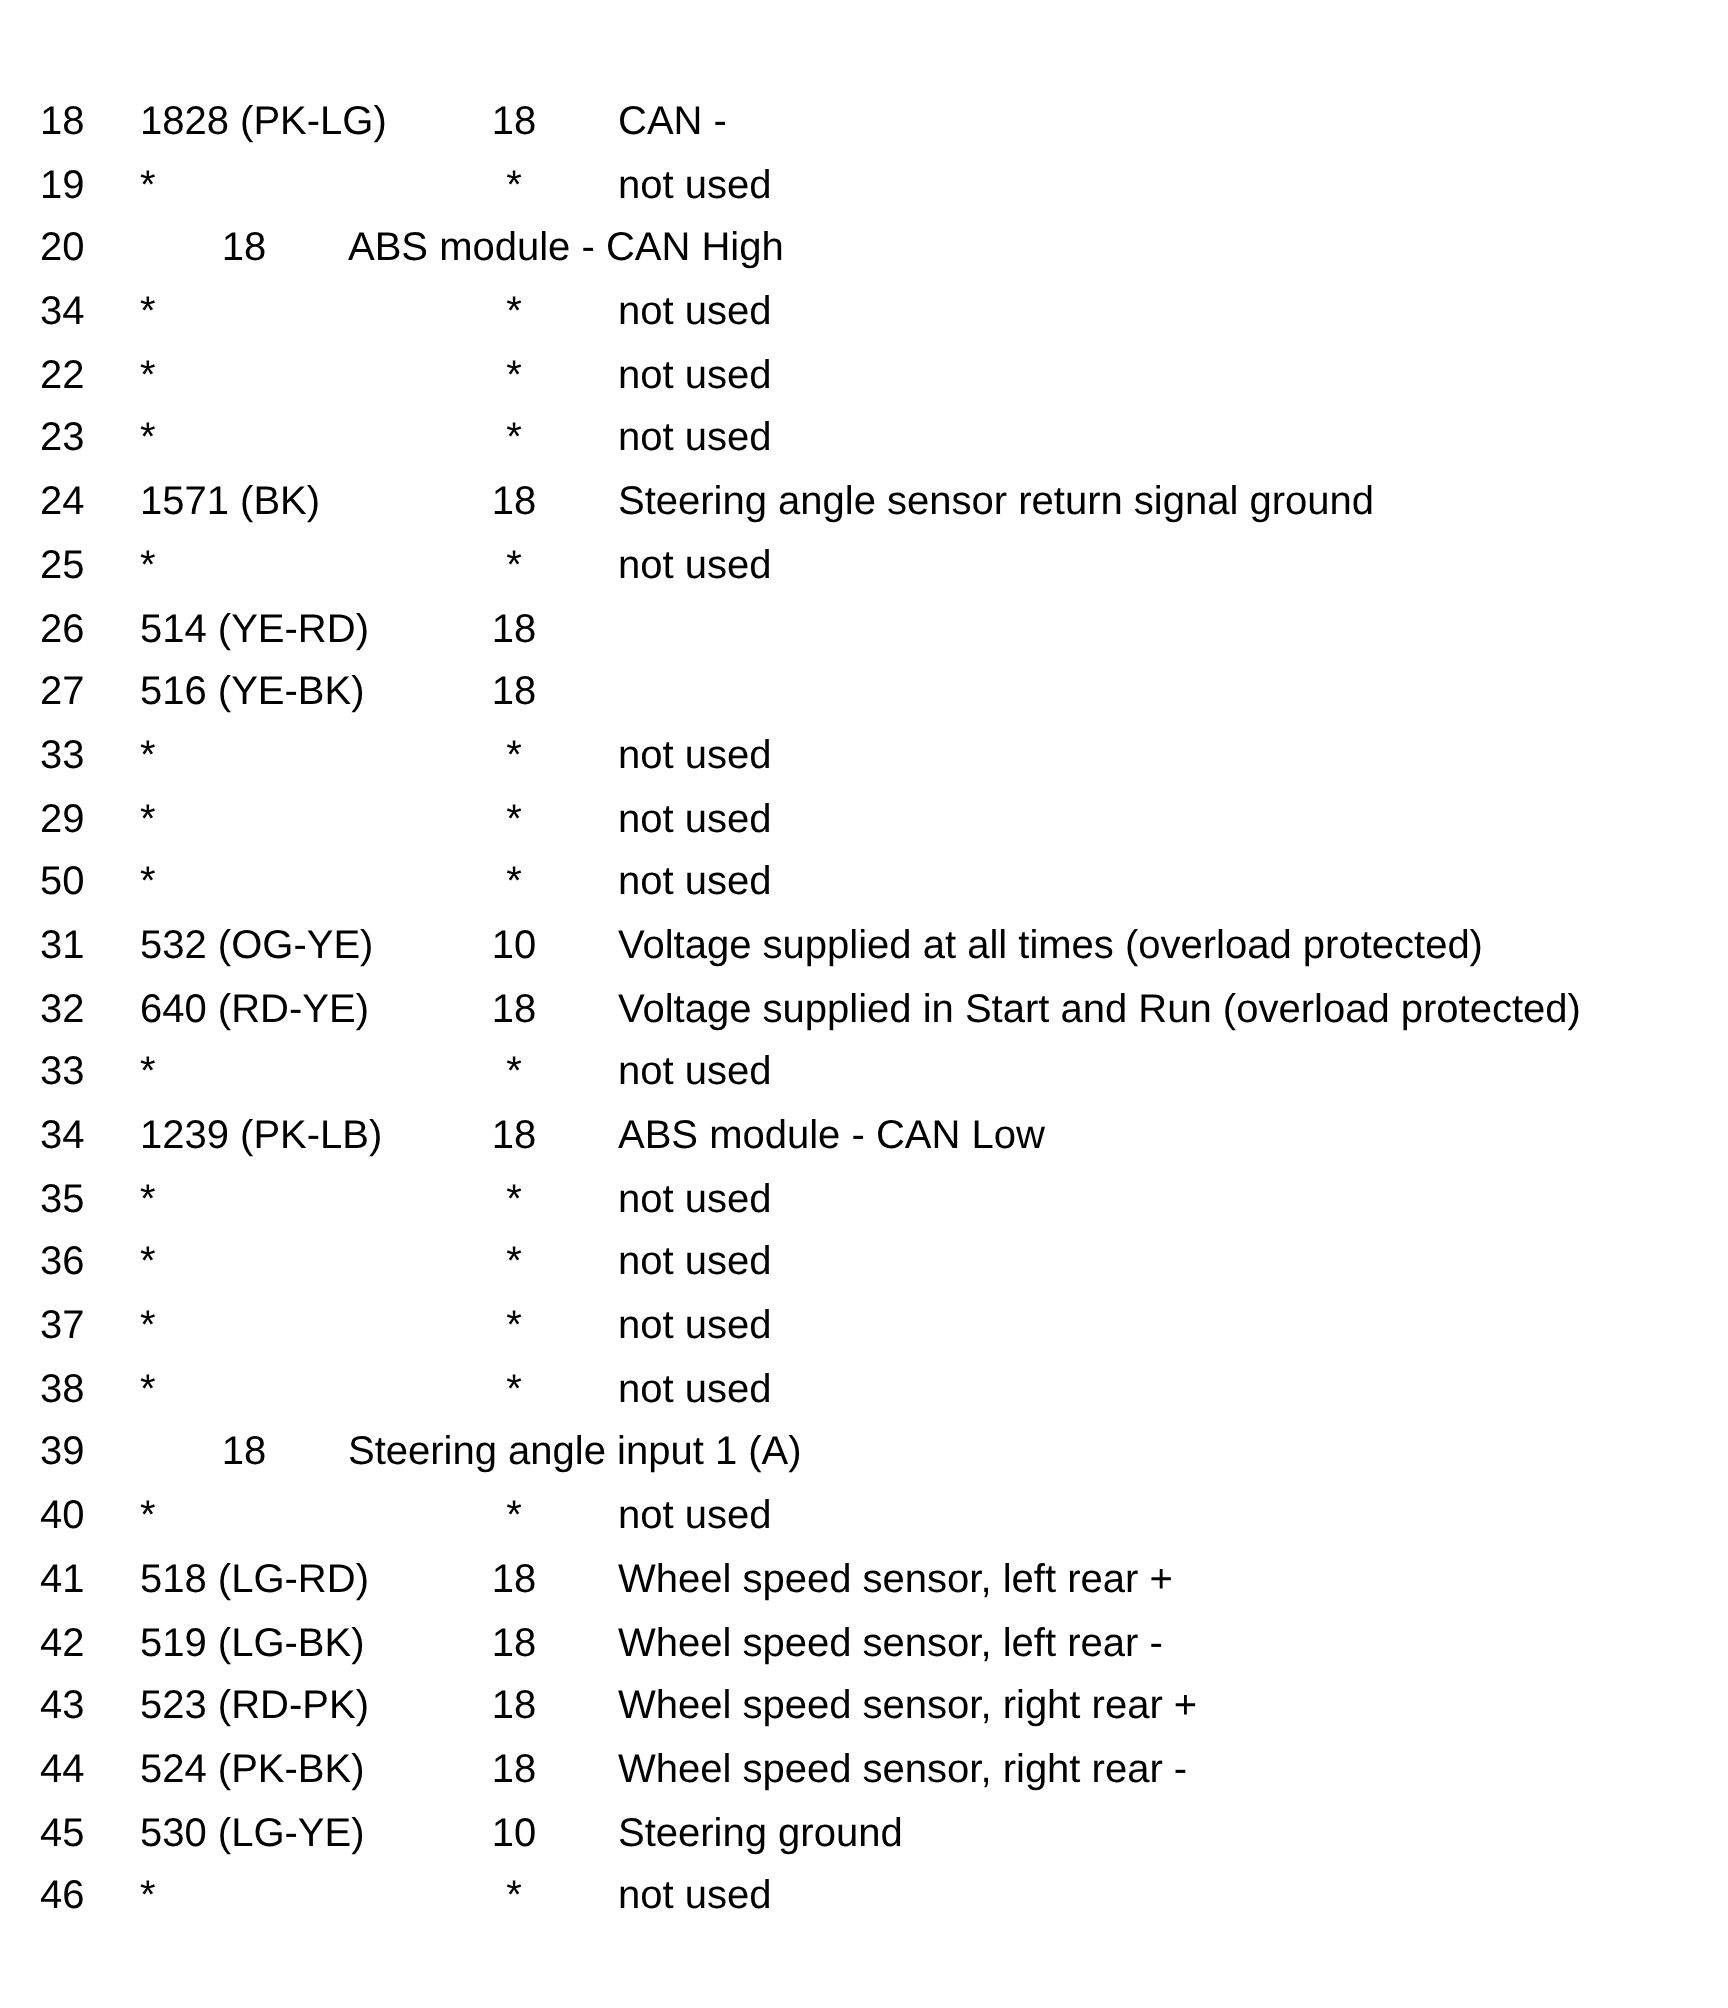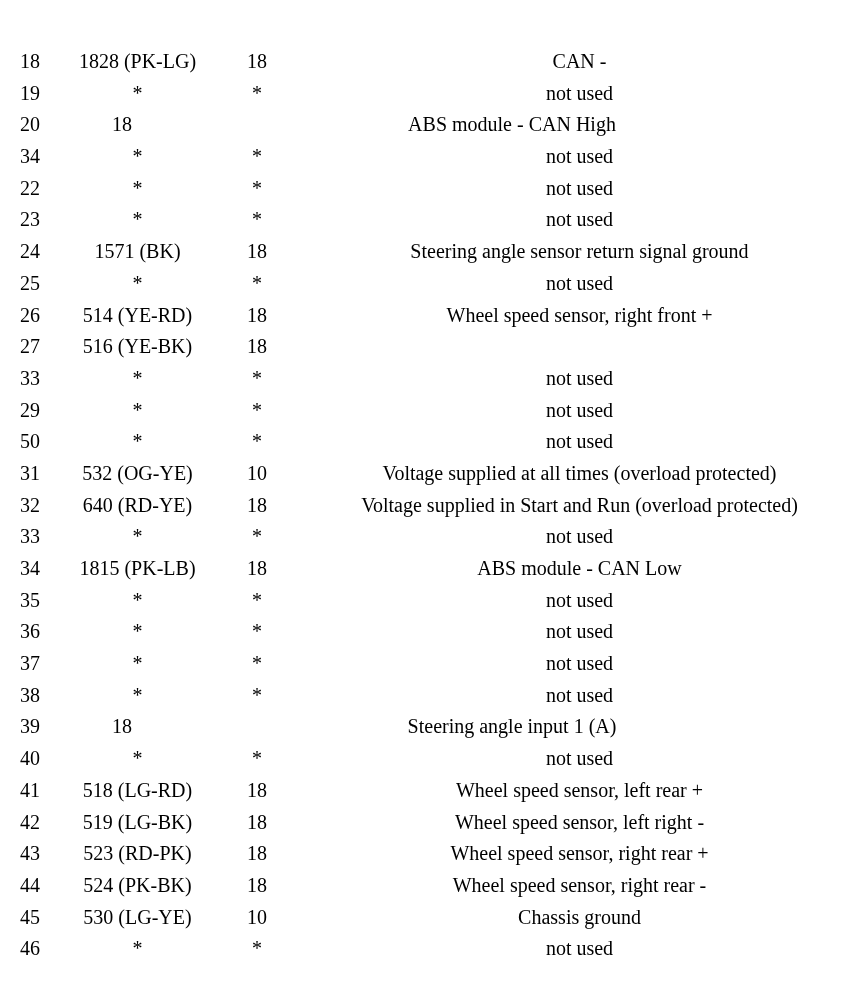--- a/index.html
+++ b/index.html
@@ -21,27 +21,26 @@
     position: absolute;
     left: 20px;
     top: 46px;
     width: 830px;
   }
   .row {
     display: flex;
     height: 31.7px;
     line-height: 31.7px;
     white-space: nowrap;
-    font-family: Liberation Serif, serif;
   }
   .cell { flex: 0 0 auto; }
   .cell.pin { width: 50px; text-align: left; }
-  .cell.circuit { width: 135px; text-align: center; }
+  .cell.circuit { width: 135px; }
   .cell.gauge { width: 104px; text-align: center; }
-  .cell.desc { flex: 1 1 auto; text-align: center; }
+  .cell.desc { flex: 1 1 auto; text-align: left; }
 </style>
 </head>
 <body>
 
 <div class="page">
   <div class="pin-table" id="pin-table">
   <div class="row">
     <div class="cell pin">18</div>
     <div class="cell circuit">1828 (PK-LG)</div>
     <div class="cell gauge">18</div>
@@ -93,21 +92,20 @@
     <div class="cell pin">25</div>
     <div class="cell circuit">*</div>
     <div class="cell gauge">*</div>
     <div class="cell desc">not used</div>
   </div>
 
   <div class="row">
     <div class="cell pin">26</div>
     <div class="cell circuit">514 (YE-RD)</div>
     <div class="cell gauge">18</div>
-    <div class="cell desc">Wheel speed sensor, right front +</div>
   </div>
 
   <div class="row">
     <div class="cell pin">27</div>
     <div class="cell circuit">516 (YE-BK)</div>
     <div class="cell gauge">18</div>
   </div>
 
   <div class="row">
     <div class="cell pin">33</div>
@@ -146,21 +144,21 @@
 
   <div class="row">
     <div class="cell pin">33</div>
     <div class="cell circuit">*</div>
     <div class="cell gauge">*</div>
     <div class="cell desc">not used</div>
   </div>
 
   <div class="row">
     <div class="cell pin">34</div>
-    <div class="cell circuit">1815 (PK-LB)</div>
+    <div class="cell circuit">1239 (PK-LB)</div>
     <div class="cell gauge">18</div>
     <div class="cell desc">ABS module - CAN Low</div>
   </div>
 
   <div class="row">
     <div class="cell pin">35</div>
     <div class="cell circuit">*</div>
     <div class="cell gauge">*</div>
     <div class="cell desc">not used</div>
   </div>
@@ -203,42 +201,42 @@
     <div class="cell pin">41</div>
     <div class="cell circuit">518 (LG-RD)</div>
     <div class="cell gauge">18</div>
     <div class="cell desc">Wheel speed sensor, left rear +</div>
   </div>
 
   <div class="row">
     <div class="cell pin">42</div>
     <div class="cell circuit">519 (LG-BK)</div>
     <div class="cell gauge">18</div>
-    <div class="cell desc">Wheel speed sensor, left right -</div>
+    <div class="cell desc">Wheel speed sensor, left rear -</div>
   </div>
 
   <div class="row">
     <div class="cell pin">43</div>
     <div class="cell circuit">523 (RD-PK)</div>
     <div class="cell gauge">18</div>
     <div class="cell desc">Wheel speed sensor, right rear +</div>
   </div>
 
   <div class="row">
     <div class="cell pin">44</div>
     <div class="cell circuit">524 (PK-BK)</div>
     <div class="cell gauge">18</div>
     <div class="cell desc">Wheel speed sensor, right rear -</div>
   </div>
 
   <div class="row">
     <div class="cell pin">45</div>
     <div class="cell circuit">530 (LG-YE)</div>
     <div class="cell gauge">10</div>
-    <div class="cell desc">Chassis ground</div>
+    <div class="cell desc">Steering ground</div>
   </div>
 
   <div class="row">
     <div class="cell pin">46</div>
     <div class="cell circuit">*</div>
     <div class="cell gauge">*</div>
     <div class="cell desc">not used</div>
   </div>
 </div>
 </div>

